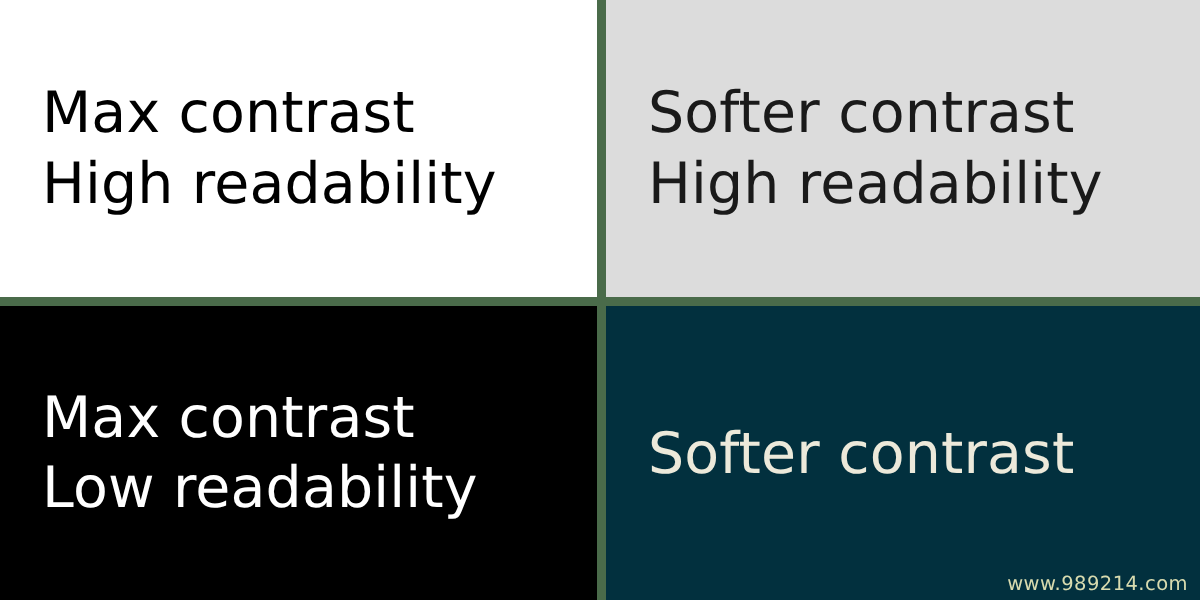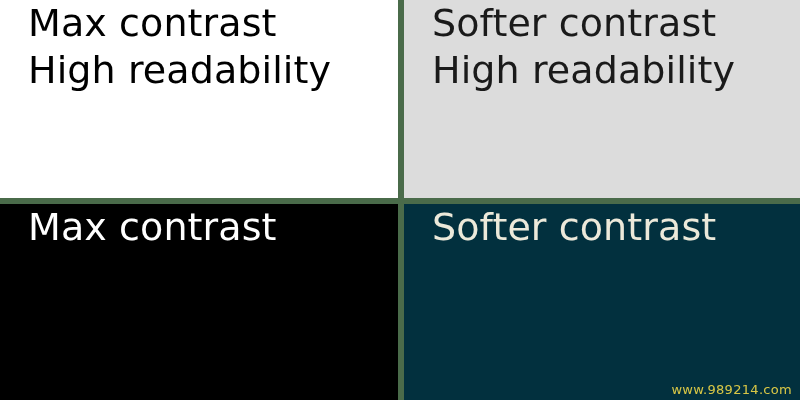--- a/index.html
+++ b/index.html
@@ -15,20 +15,21 @@
     font-family: "DejaVu Sans", sans-serif;
     background: #4a6b4a;
   }
 
   
   .quad {
     position: absolute;
     box-sizing: border-box;
     display: flex;
     flex-direction: column;
+    justify-content: center;
     overflow: hidden;
   }
   .quad-tl { left: 0;     top: 0;     width: 398px; height: 198px; }
   .quad-tr { left: 404px; top: 0;     width: 396px; height: 198px; }
   .quad-bl { left: 0;     top: 204px; width: 398px; height: 196px; }
   .quad-br { left: 404px; top: 204px; width: 396px; height: 196px; }
 
   
   .bg-white  { background: #ffffff; }
   .bg-gray   { background: #dcdcdc; }
@@ -70,21 +71,21 @@
     background: #4a6b4a;
   }
 
   
   .watermark {
     position: absolute;
     right: 8px;
     bottom: 3px;
     font-size: 13px;
     font-family: "DejaVu Sans", sans-serif;
-    color: #fde047;
+    color: #fef9c3;
     opacity: 0.85;
     letter-spacing: 0.3px;
     white-space: nowrap;
   }
 </style>
 </head>
 <body>
 
 <div id="screenshot">
 
@@ -98,20 +99,21 @@
   <div class="quad quad-tr bg-gray">
     <div class="text-block fg-ink">
       <span class="line">Softer contrast</span>
       <span class="line">High readability</span>
     </div>
   </div>
 
   <div class="quad quad-bl bg-black">
     <div class="text-block fg-white">
       <span class="line">Max contrast</span>
+      <span class="line">Low readability</span>
     </div>
   </div>
 
   <div class="quad quad-br bg-teal">
     <div class="text-block fg-cream">
       <span class="line">Softer contrast</span>
     </div>
   </div>
 
   <div class="divider-v"></div>

